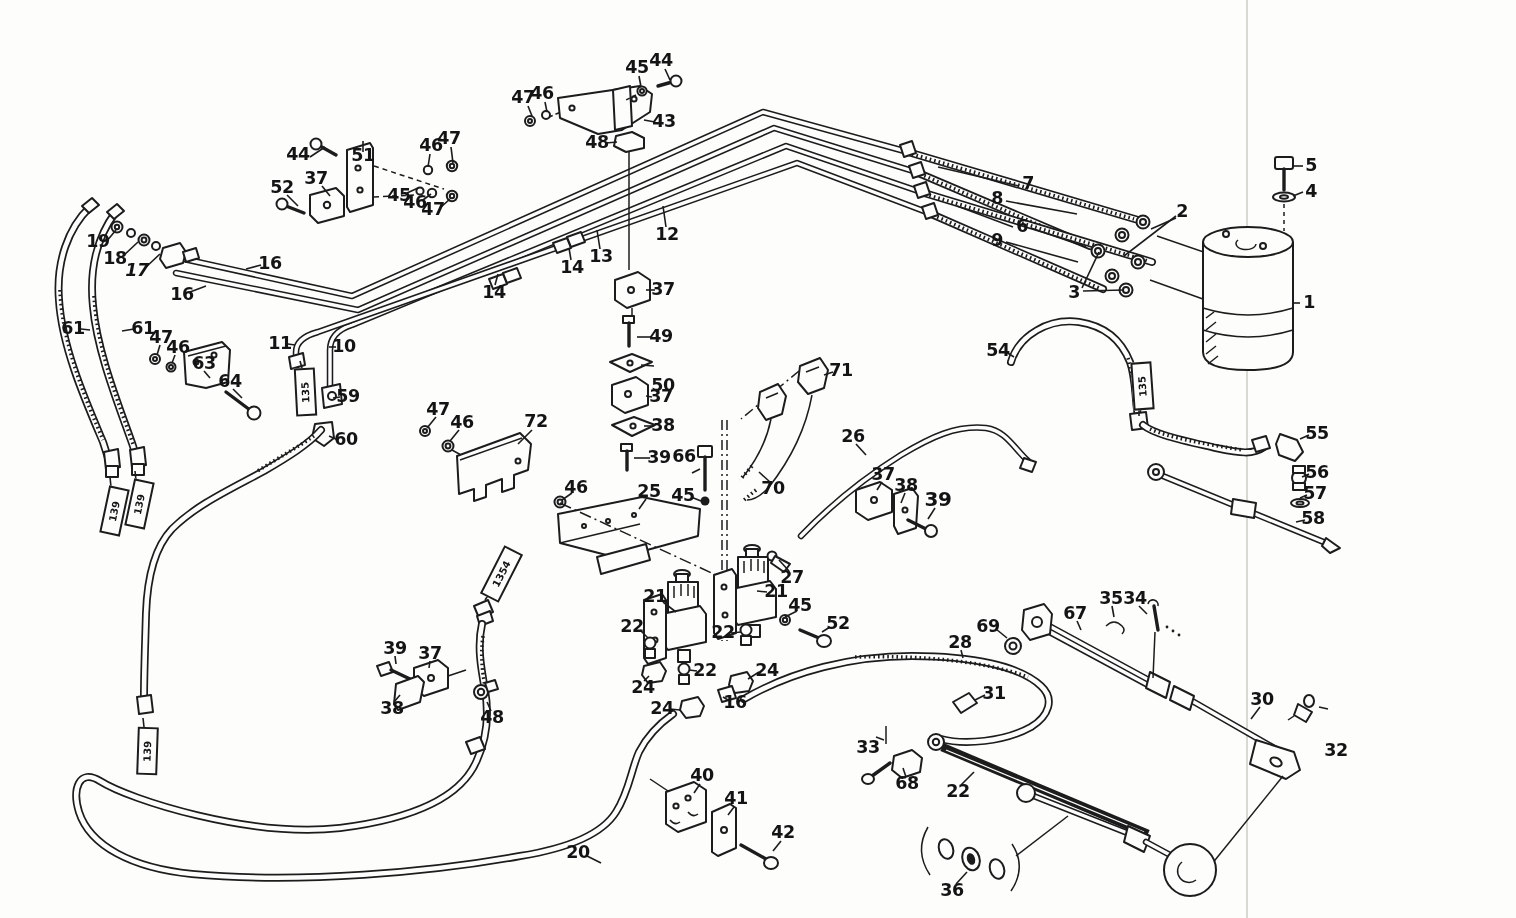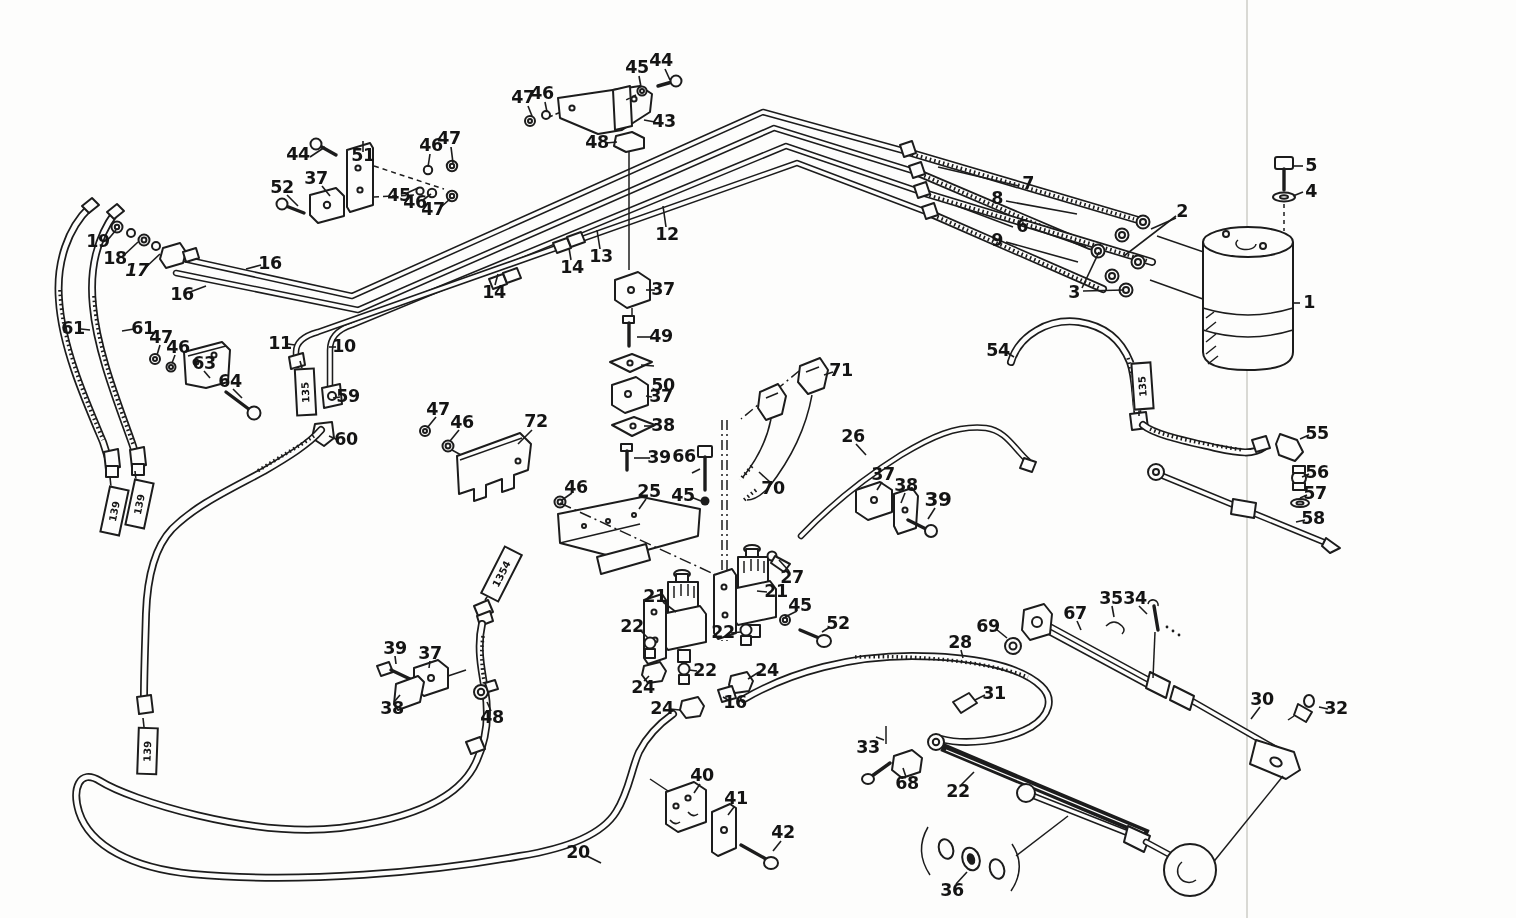--- a/index.html
+++ b/index.html
@@ -636,21 +636,21 @@
       <div class="callout" style="left: 1075px; top: 614px;">67</div>
       <div class="callout" style="left: 1111px; top: 599px;">35</div>
       <div class="callout" style="left: 1135px; top: 599px;">34</div>
       <div class="callout" style="left: 960px; top: 643px;">28</div>
       <div class="callout" style="left: 994px; top: 694px;">31</div>
       <div class="callout" style="left: 868px; top: 737px; margin-top: 11px;">33</div>
       <div class="callout" style="left: 907px; top: 784px;">68</div>
       <div class="callout" style="left: 958px; top: 792px;">22</div>
       <div class="callout" style="left: 952px; top: 891px;">36</div>
       <div class="callout" style="left: 1262px; top: 700px;">30</div>
-      <div class="callout" style="left: 1336px; top: 709px; text-align: center;">32</div>
+      <div class="callout" style="left: 1336px; top: 751px; text-align: center;">32</div>
       <div class="tag" style="left: 103.5px; top: 487px; transform: rotate(12deg);">
         <span>139</span>
       </div>
       <div class="tag" style="left: 128.5px; top: 480px; transform: rotate(12deg);">
         <span>139</span>
       </div>
       <div class="tag" style="left: 294.5px; top: 368px; transform: rotate(-3deg);">
         <span>135</span>
       </div>
       <div class="tag" style="left: 136.5px; top: 727px; transform: rotate(2deg);">

